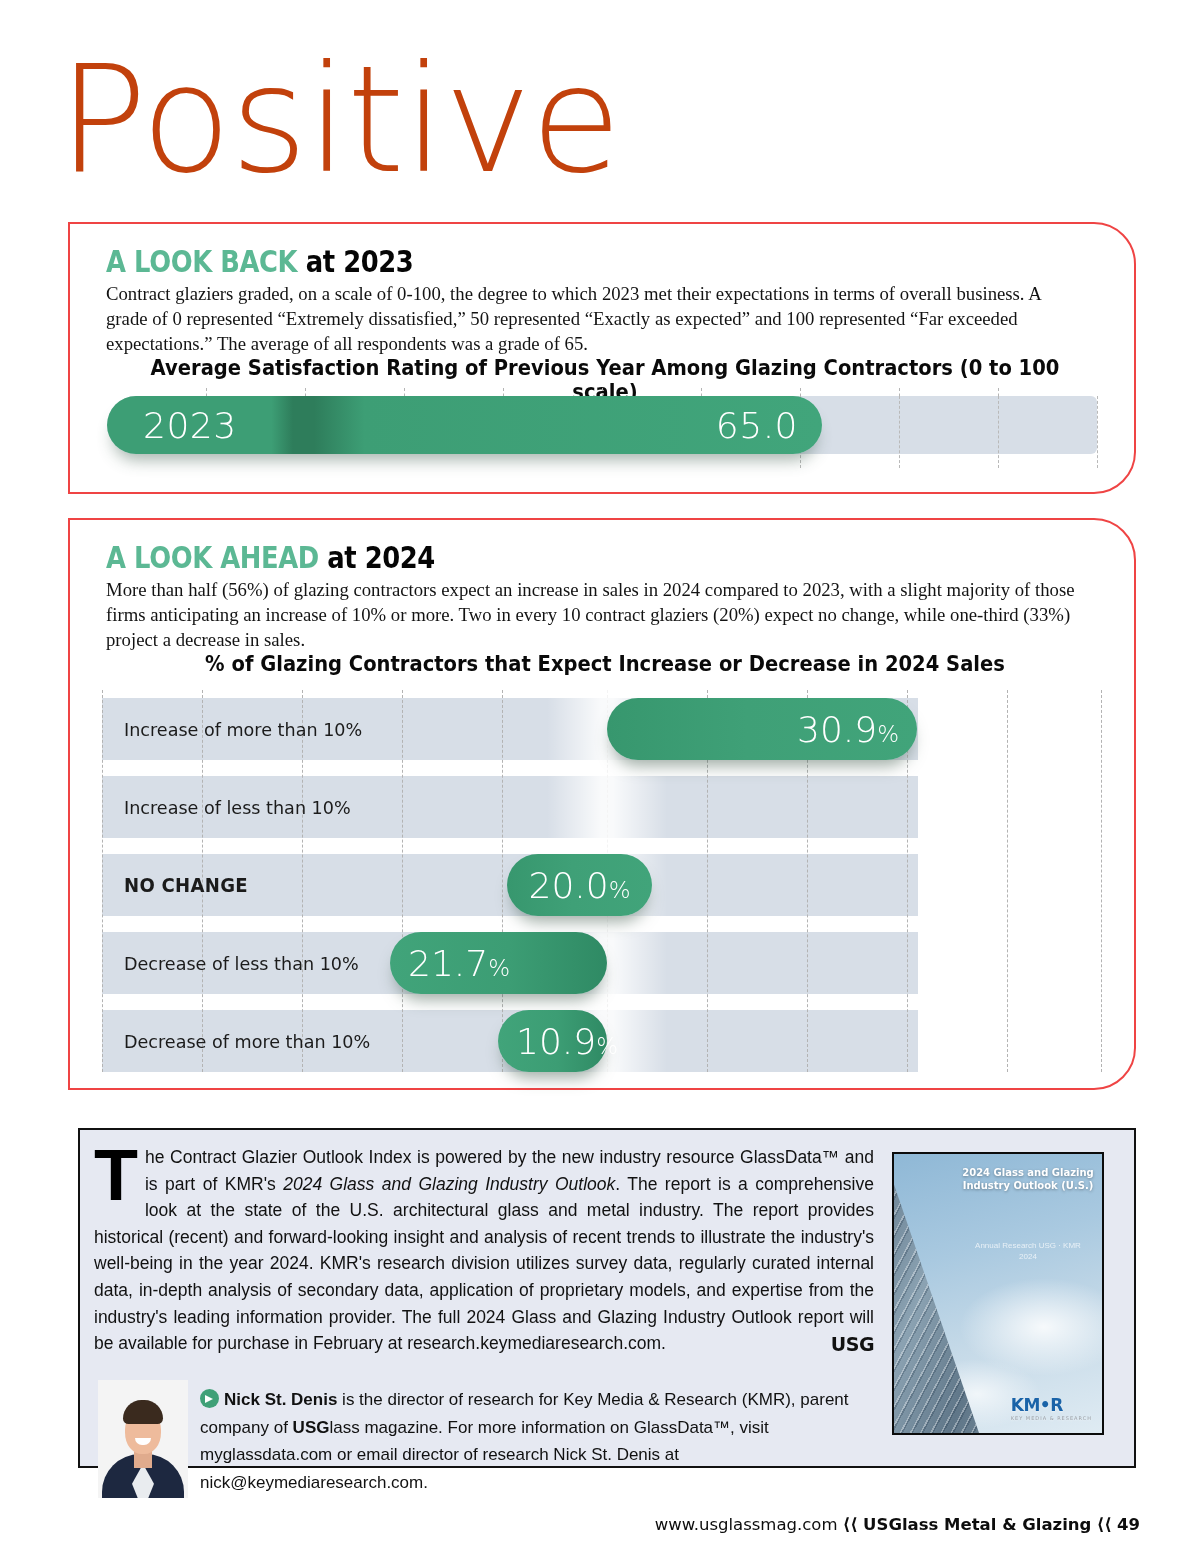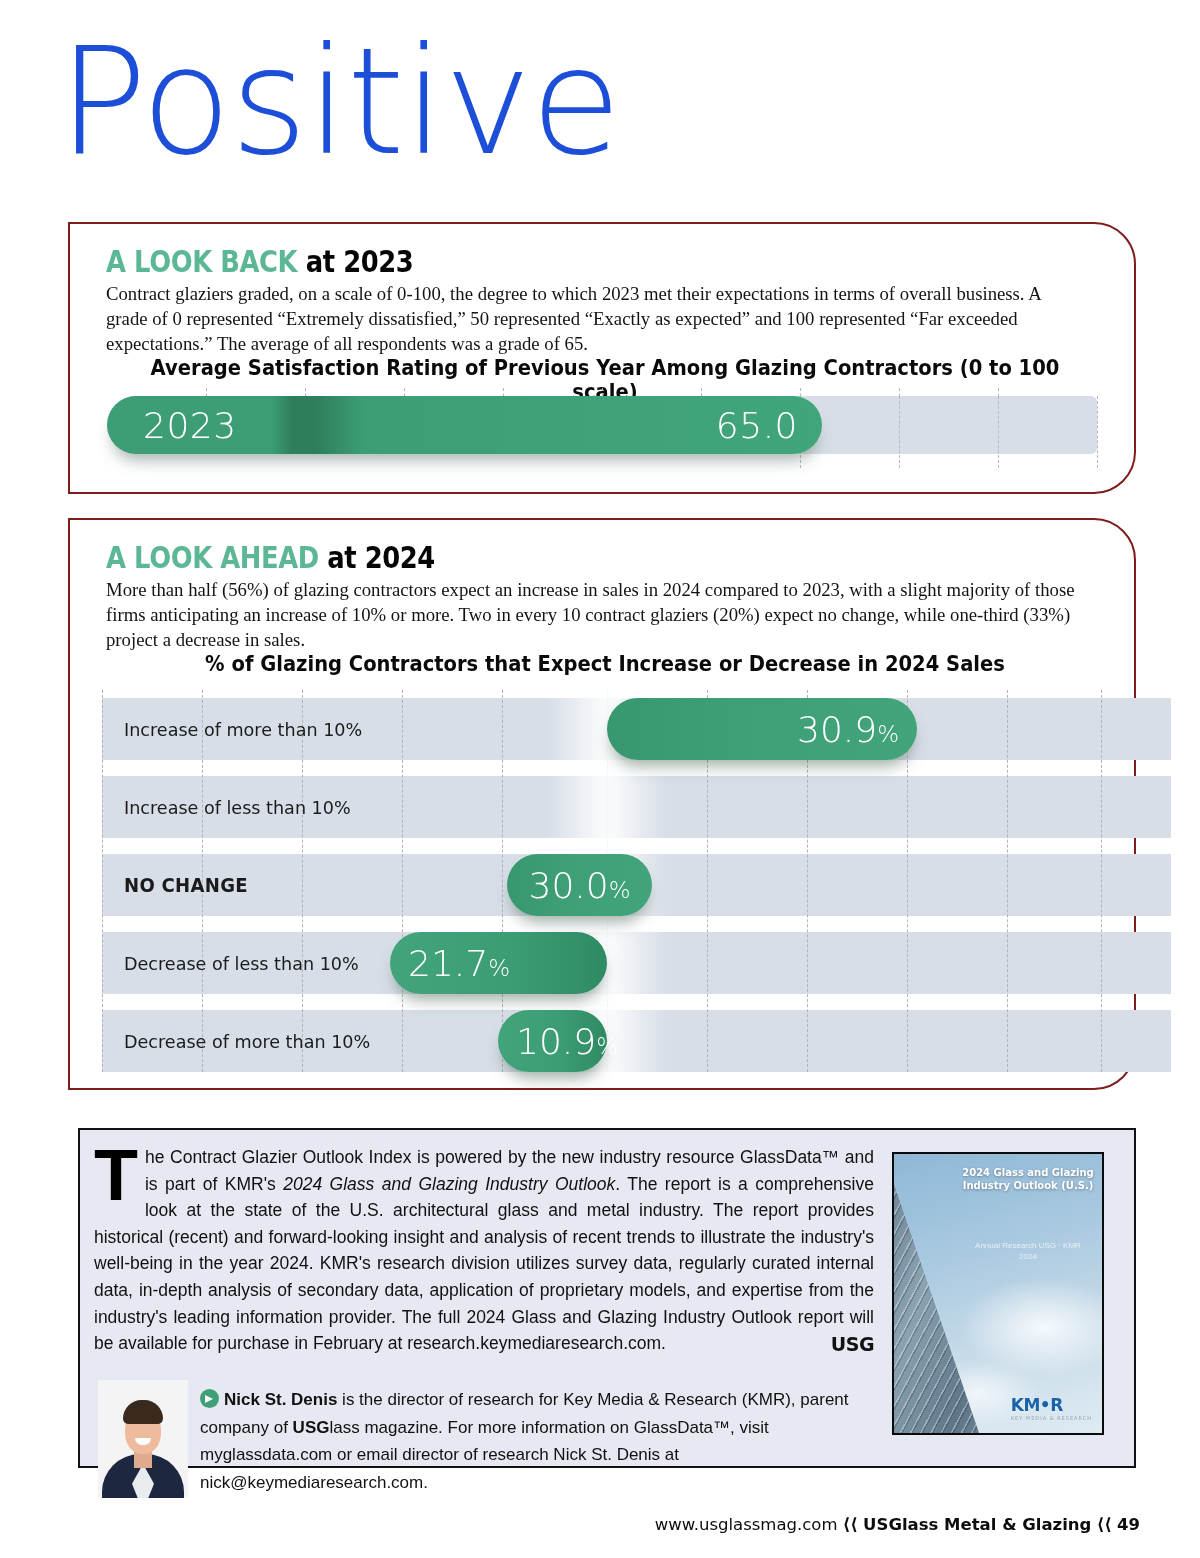--- a/index.html
+++ b/index.html
@@ -7,33 +7,33 @@
   body {
     width:1200px; height:1558px;
     background:#ffffff;
     font-family:"Liberation Sans", sans-serif;
     position:relative;
     overflow:hidden;
   }
 
   
   .masthead {
-    position:absolute; left:58px; top:32px;
+    position:absolute; left:58px; top:50px;
     font-family:"DejaVu Sans", sans-serif;
     font-weight:300;
     font-size:148px;
     line-height:0.95;
-    color:#1d4ed8;
+    color:#c2410c;
     letter-spacing:-1px;
   }
 
   
   .panel {
     position:absolute;
-    border:2px solid #7f1d1d;
+    border:2px solid #ef4444;
     background:#fff;
     border-radius:0 42px 42px 0;
   }
 
   
   .sec-head {
     font-family:"DejaVu Sans", sans-serif;
     font-weight:700;
     font-size:30px;
     letter-spacing:-0.5px;
@@ -350,21 +350,21 @@
 
   <div class="sec-head" style="position:absolute; left:36px; top:20px;">
     <span class="grn">A LOOK AHEAD</span>
     <span class="blk">at 2024</span>
   </div>
 
   <div class="sec-body" style="position:absolute; left:36px; top:58px; width:1022px;">More than half (56%) of glazing contractors expect an increase in sales in 2024 compared to 2023, with a slight majority of those firms anticipating an increase of 10% or more. Two in every 10 contract glaziers (20%) expect no change, while one-third (33%) project a decrease in sales.</div>
 
   <div class="chart-title" style="position:absolute; left:20px; top:132px; width:1030px;">% of Glazing Contractors that Expect Increase or Decrease in 2024 Sales</div>
 
-  <div class="dv" style="left:32px; top:170px; width:1069px; height:382px;">
+  <div class="dv" style="left:32px; top:170px; width:816px; height:382px;">
 
     <div class="dv-row" style="top:8px;"></div>
     <div class="dv-row" style="top:86px;"></div>
     <div class="dv-row" style="top:164px;"></div>
     <div class="dv-row" style="top:242px;"></div>
     <div class="dv-row" style="top:320px;"></div>
 
     <div class="dv-grid" style="left:0px;   top:0;  height:382px;"></div>
     <div class="dv-grid" style="left:100px; top:0;  height:382px;"></div>
     <div class="dv-grid" style="left:200px; top:0;  height:382px;"></div>
@@ -386,21 +386,21 @@
       </div>
     </div>
 
     <div style="position:absolute; left:0; top:86px; width:100%; height:62px;">
       <span class="dv-label">Increase of less than 10%</span>
     </div>
 
     <div style="position:absolute; left:0; top:164px; width:100%; height:62px;">
       <span class="dv-label bold">NO CHANGE</span>
       <div class="dv-bar" style="left:405px; width:145px;">
-        <span class="dv-val center"><span class="big">30.0</span><span class="pct">%</span></span>
+        <span class="dv-val center"><span class="big">20.0</span><span class="pct">%</span></span>
       </div>
     </div>
 
     <div style="position:absolute; left:0; top:242px; width:100%; height:62px;">
       <span class="dv-label">Decrease of less than 10%</span>
       <div class="dv-bar neg" style="left:288px; width:217px;">
         <span class="dv-val left"><span class="big">21.7</span><span class="pct">%</span></span>
       </div>
     </div>
 

